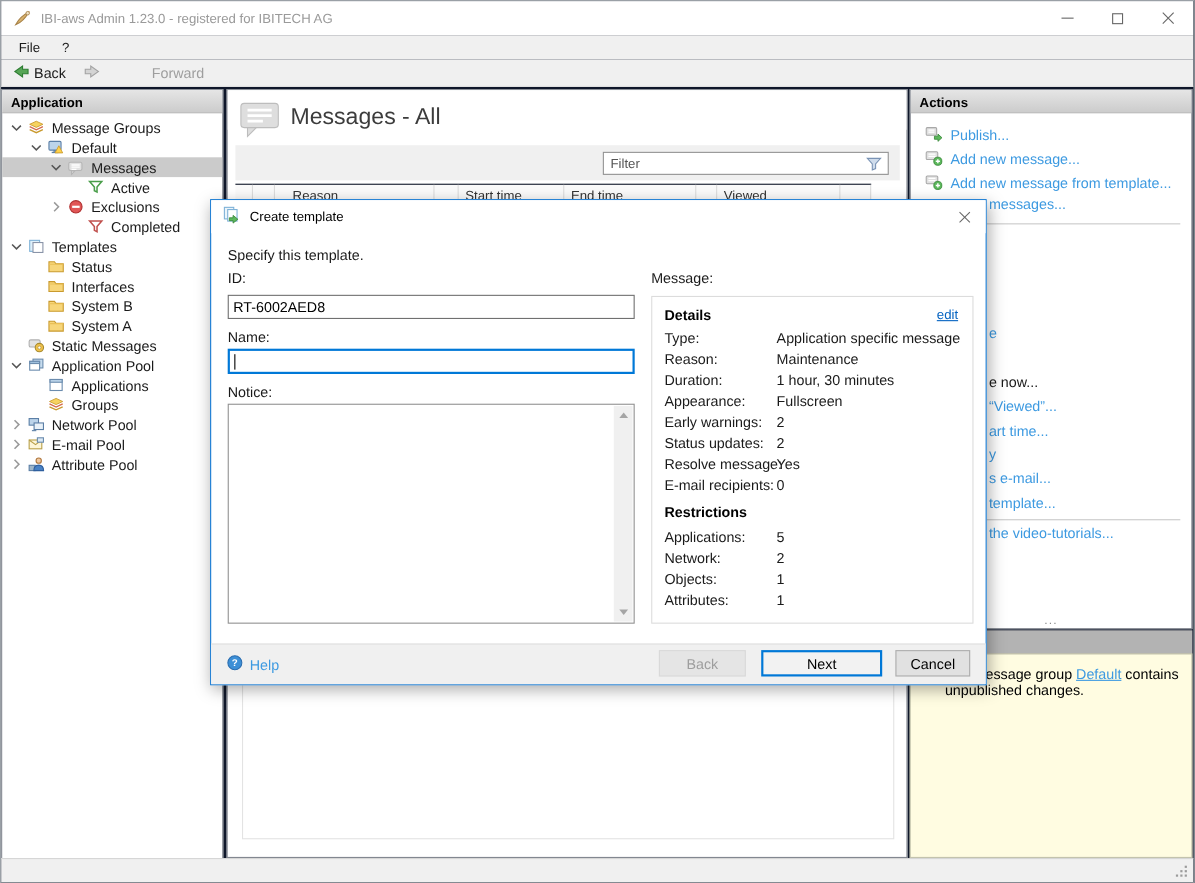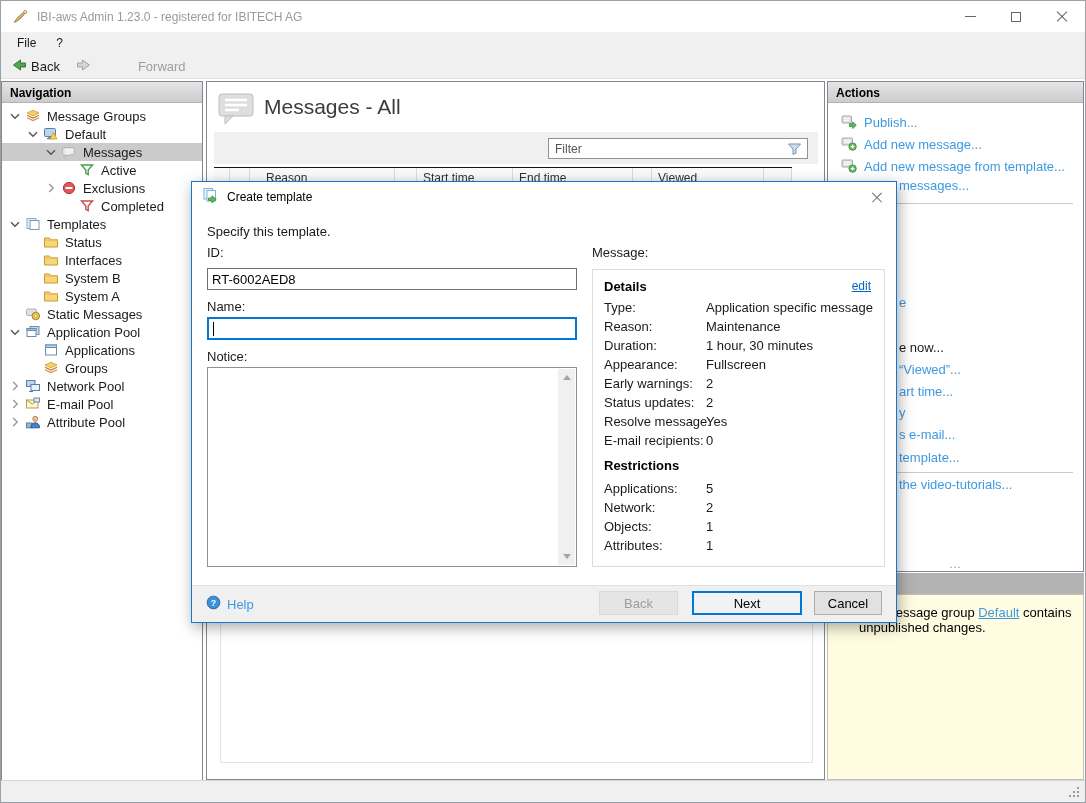--- a/index.html
+++ b/index.html
@@ -1,19 +1,19 @@
 <!DOCTYPE html>
 <html style="--accent: #0078d7; --link: #3d9ae1; --notice-bg: #fffce1;"><head>
 <meta charset="utf-8">
 <style>
   * { margin:0; padding:0; box-sizing:border-box; }
   html,body { background:#cfcfcf; }
   body { font-family:"Liberation Sans", sans-serif; }
   #window {
-    position:relative; width:1086px; height:803px; background:#ffffff;
+    position:relative; width:1086px; height:803px; background:#0f172a;
     border:1px solid #9aa0a6; overflow:hidden;
     font-family:"Liberation Sans", sans-serif; font-size:13px; color:#1a1a1a;padding-left:18px;
   }
   
   .titlebar { position:absolute; top:0; left:0; right:0; height:31px; background:#fff; display:flex; align-items:center; }
   .titlebar .app-icon { margin:0 8px 0 10px; width:18px; height:18px; }
   .titlebar .title { font-size:12px; color:#9a9a9a; }
   .winbtns { position:absolute; right:0; top:0; height:31px; display:flex; }
   .winbtn { width:46px; height:31px; display:flex; align-items:center; justify-content:center; color:#666; }
   .glyph-min { width:11px; height:1px; background:#666; display:block; }
@@ -133,21 +133,21 @@
     </span>
     <span class="tool-btn disabled">
       <span><svg width="16" height="16" viewBox="0 0 16 16">
             <path d="M6.5 3v3h-5v4h5v3L13.5 8z" fill="#d4d4d4" stroke="#a3a3a3"></path>
           </svg></span>
       <span>Forward</span>
     </span>
   </div>
 
   <div class="nav-panel">
-    <div class="panel-header">Navigation</div>
+    <div class="panel-header">Application</div>
     <div class="tree" id="nav-tree">
         <div class="tree-row">
           <span class="tw" style="margin-left: 4px;">
             <svg width="16" height="16" viewBox="0 0 16 16">
               <path d="M4 6.2l4 4 4-4" fill="none" stroke="#555" stroke-width="1.4"></path>
             </svg>
           </span>
           <span class="tw">
             <svg width="16" height="16" viewBox="0 0 16 16">
               <path d="M8 2.2 14 5 8 7.8 2 5z" fill="#f6d35f" stroke="#c99a2e" stroke-width="0.8"></path>

